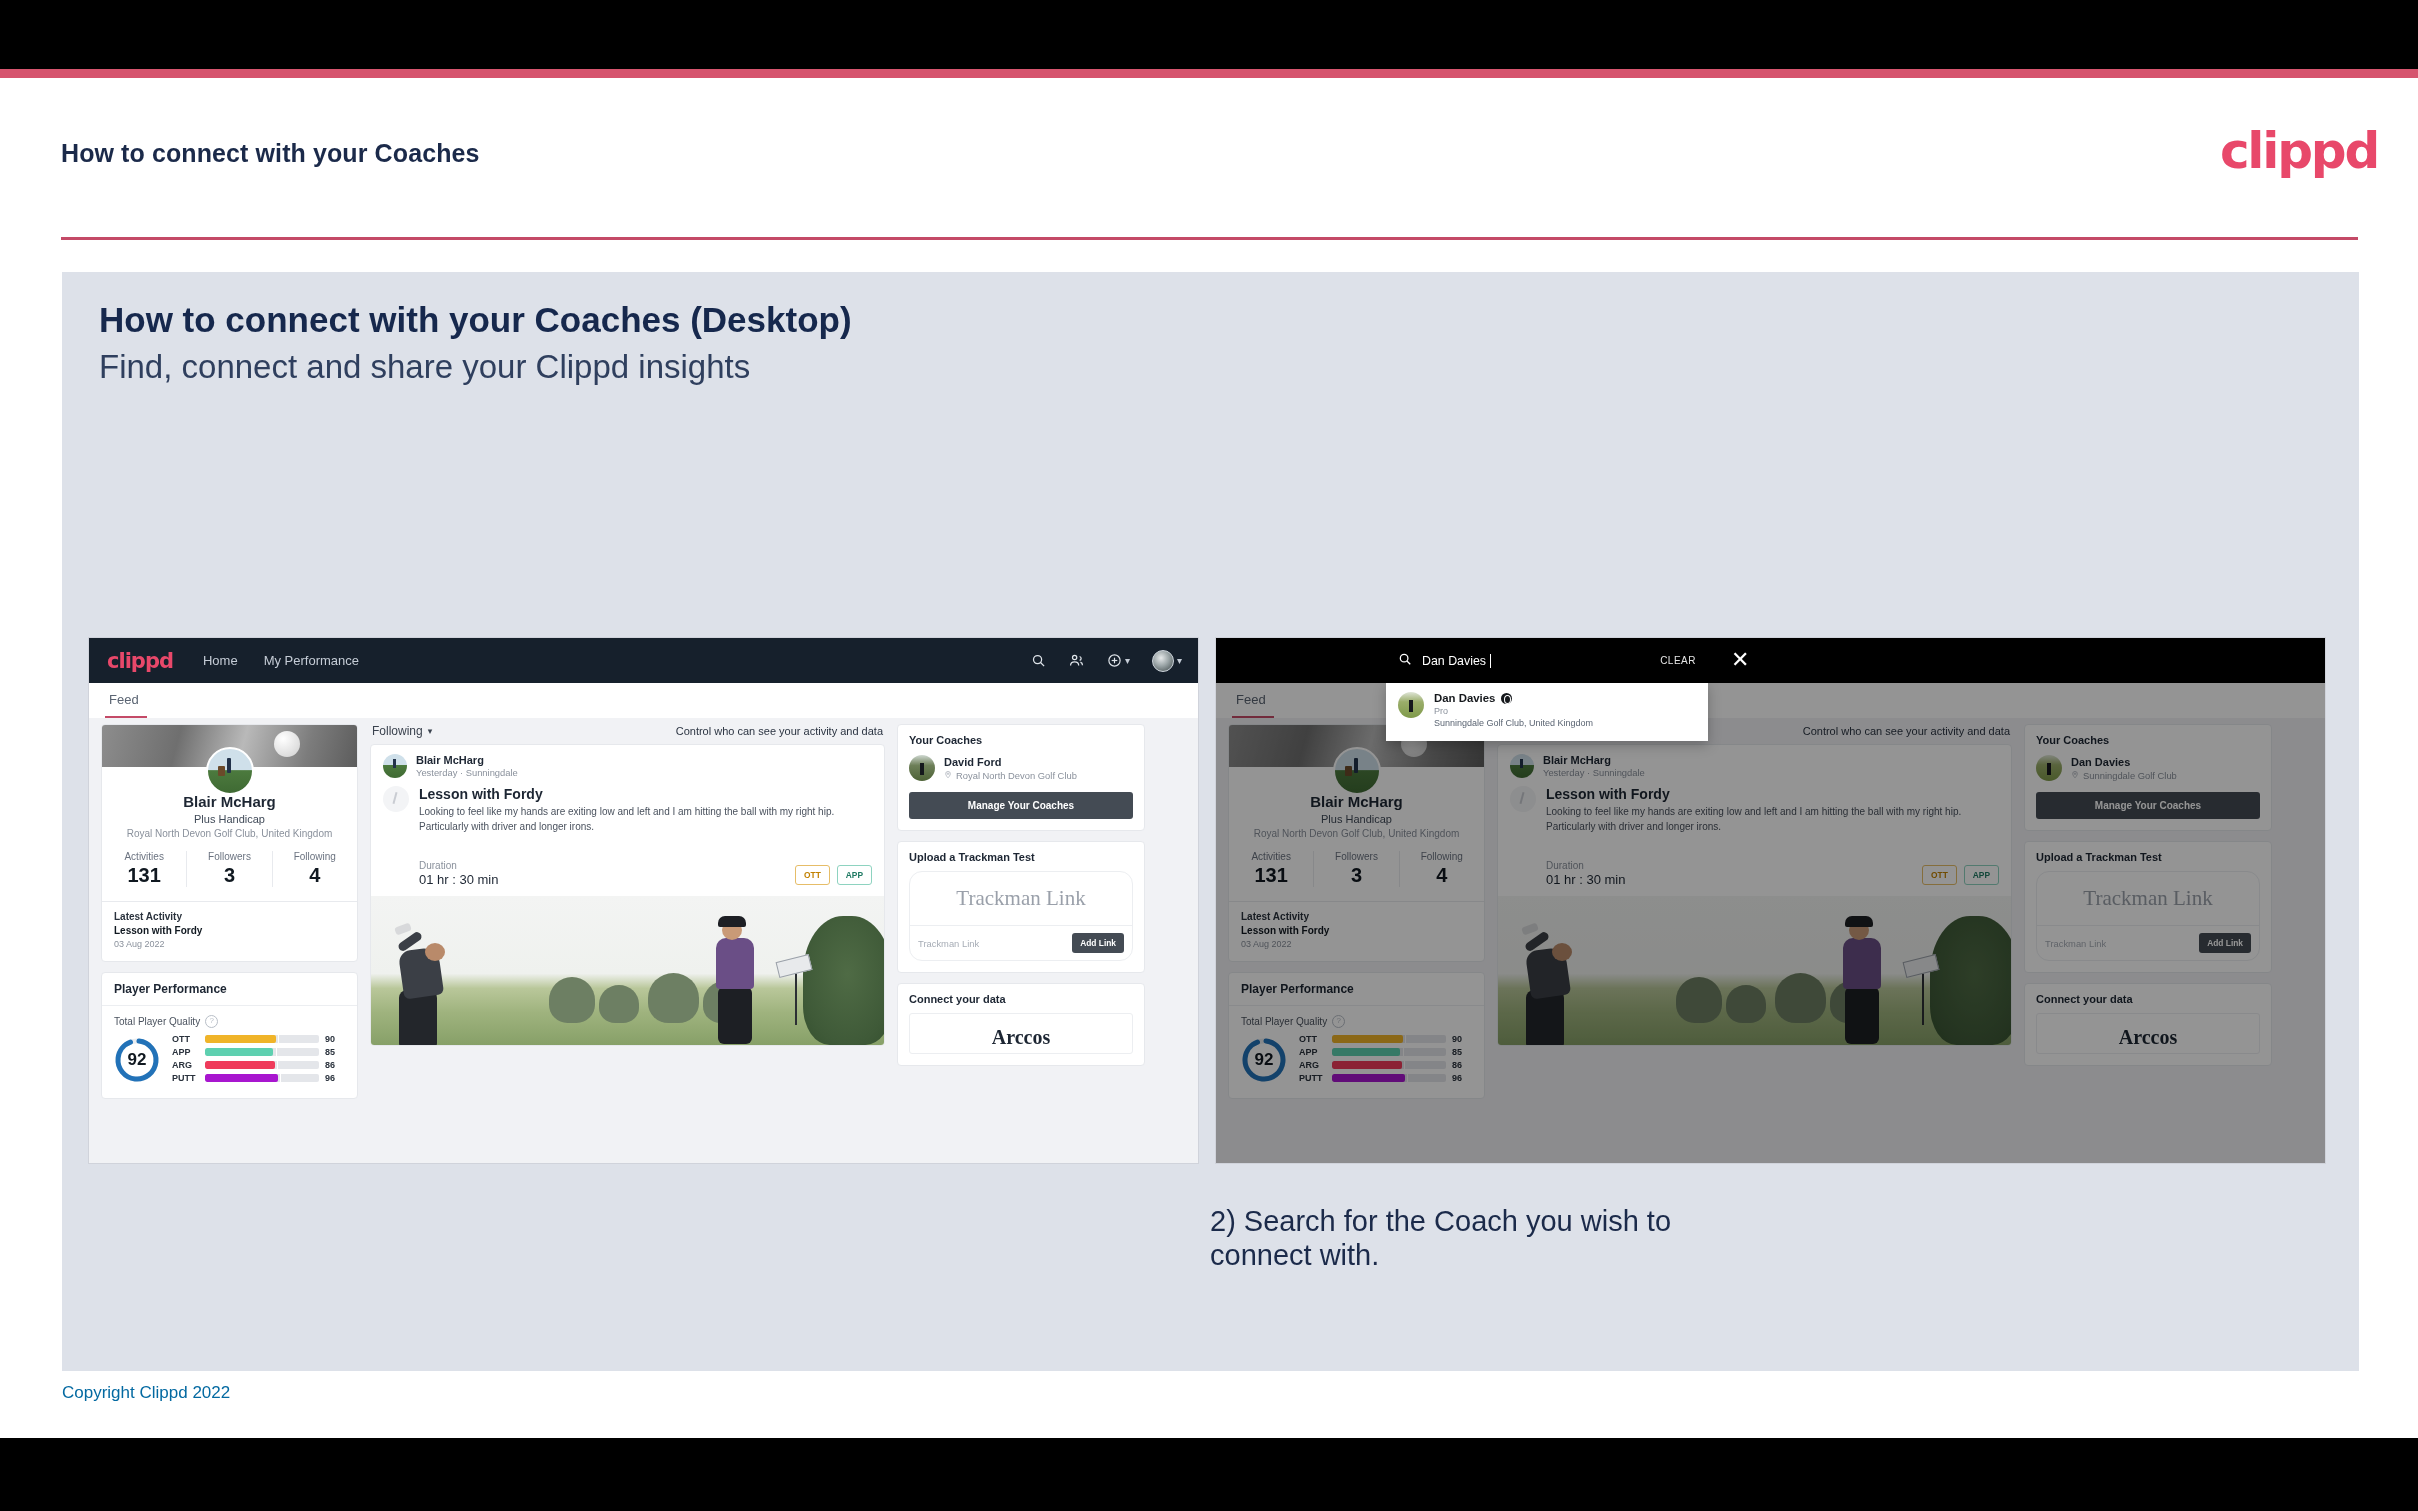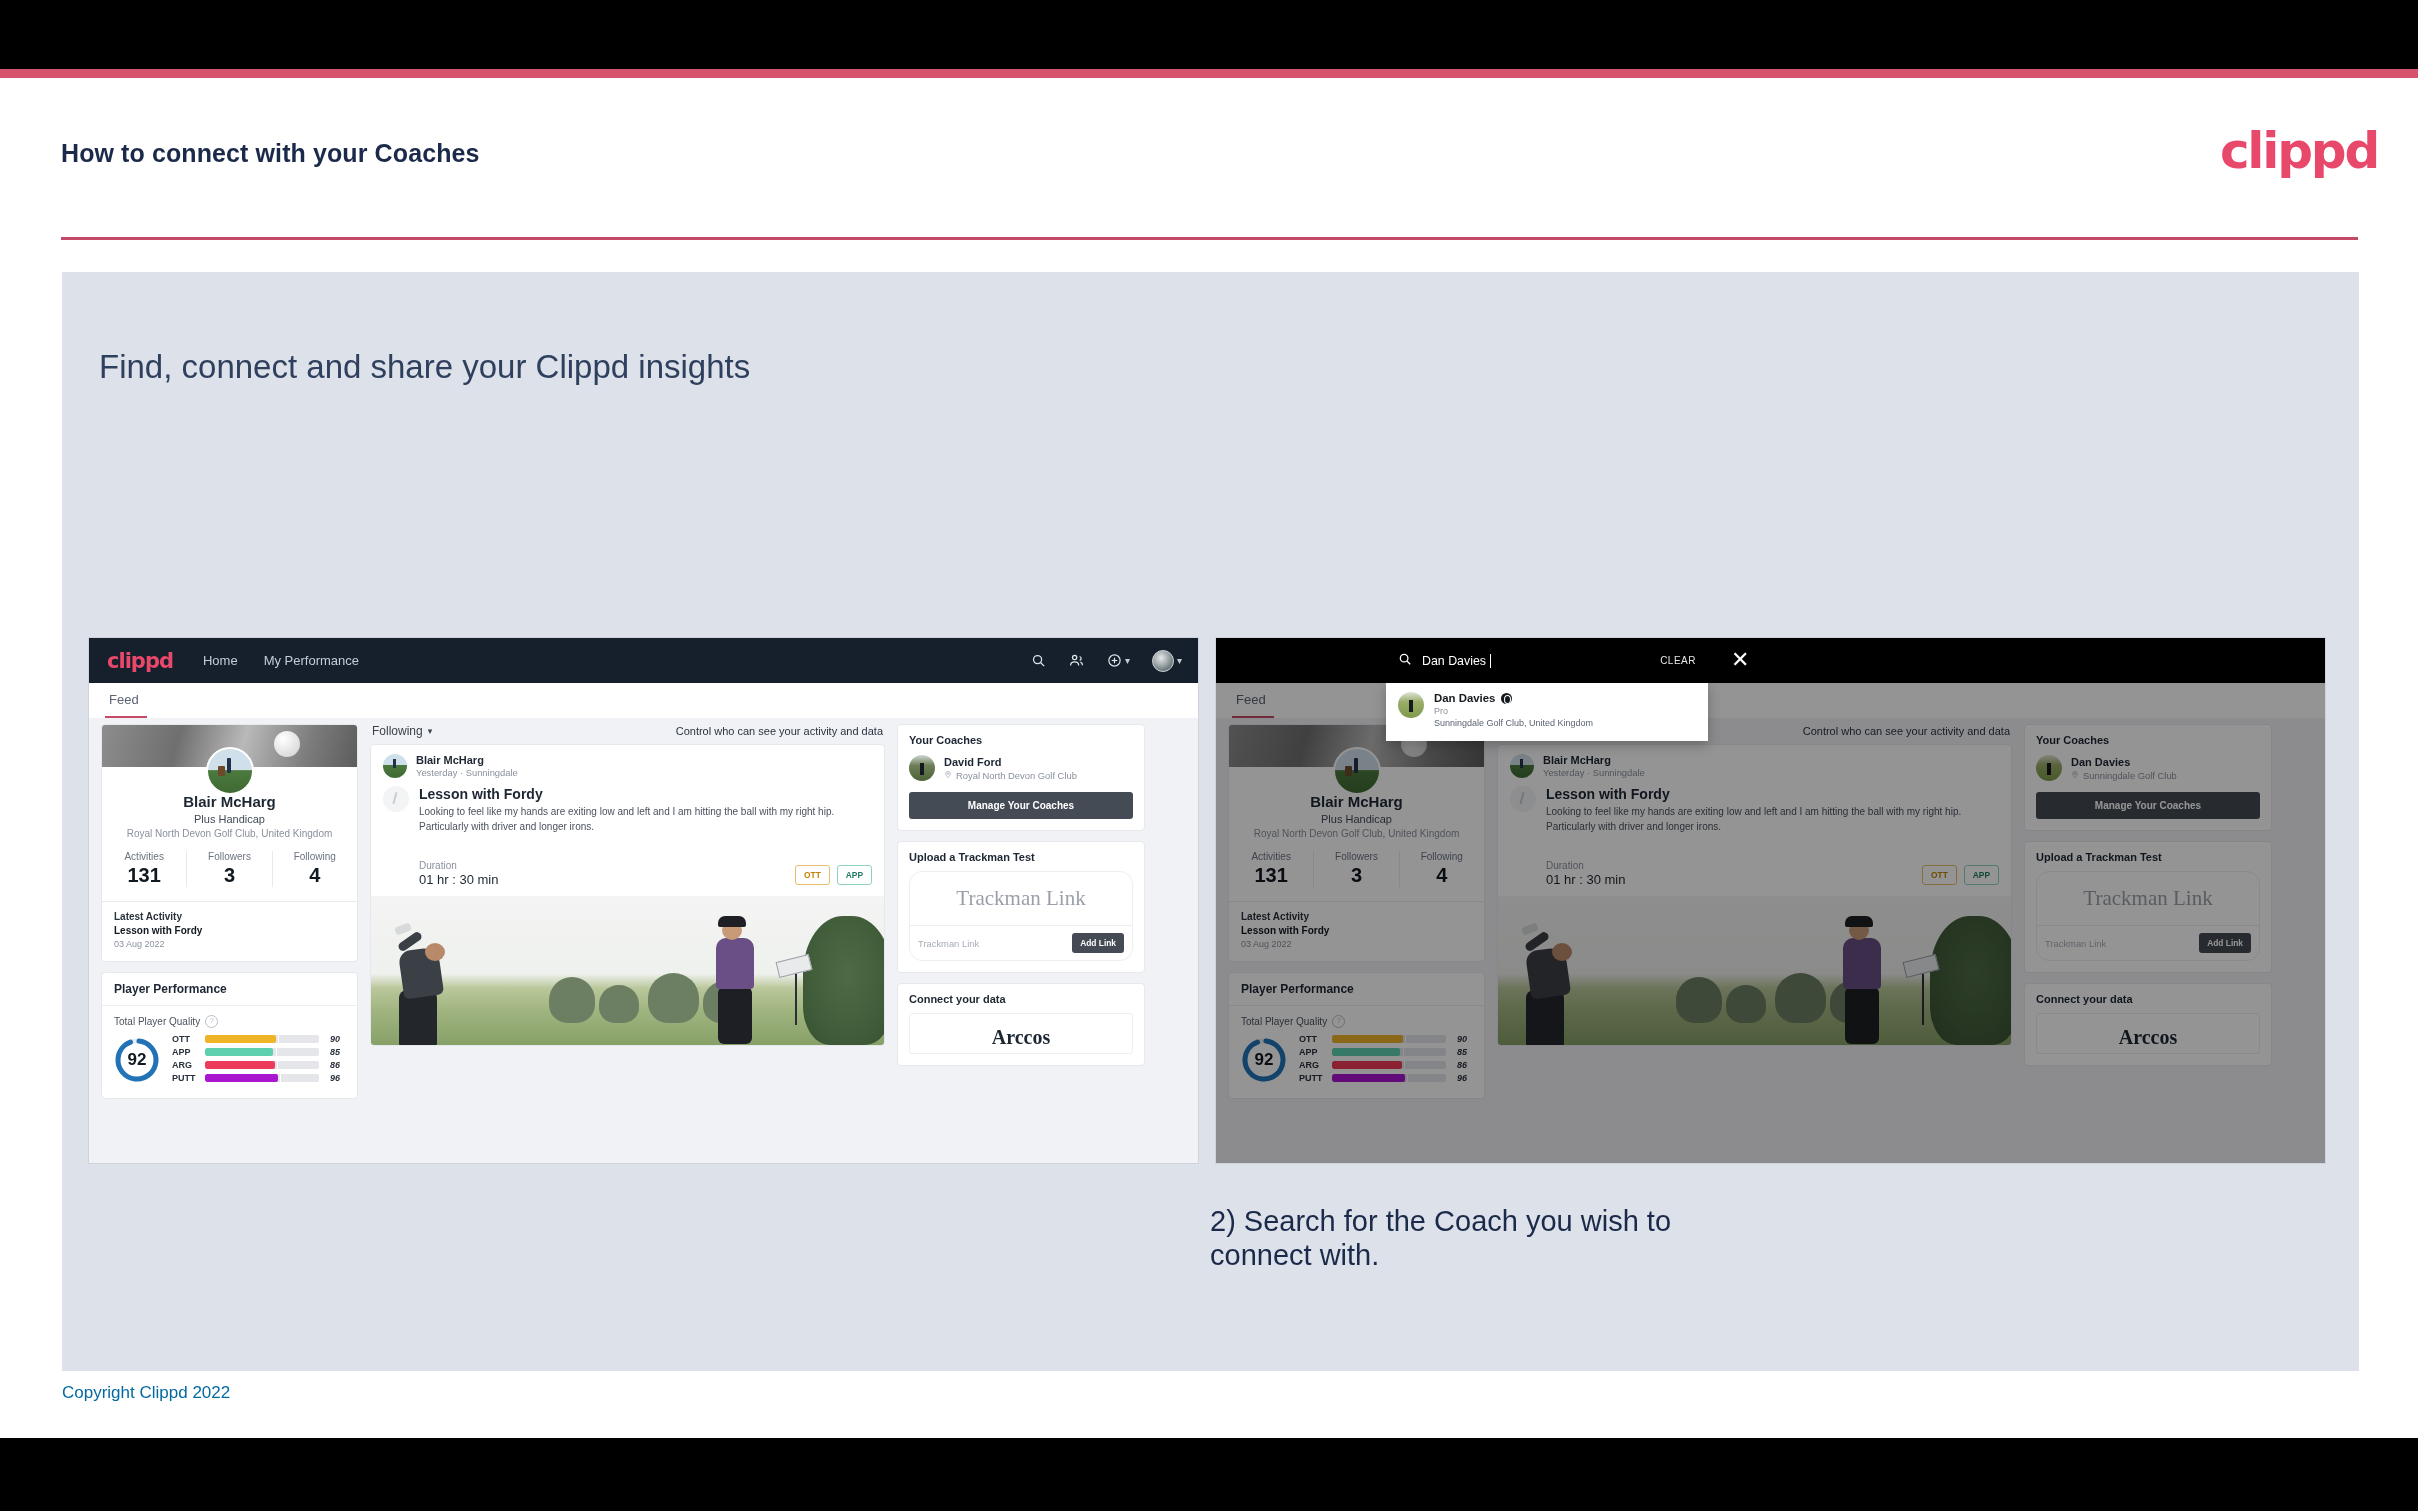--- a/index.html
+++ b/index.html
@@ -175,21 +175,21 @@
   .tpq-main { display:flex; align-items:center; margin-top:6px; }
   .ring { position:relative; width:46px; height:46px; flex:none; }
   .ring svg { position:absolute; left:0; top:0; }
   .ring-num { position:absolute; inset:0; display:flex; align-items:center; justify-content:center; font-size:17px; font-weight:700; color:#101820; }
   .bars { margin-left:12px; flex:1; }
   .bar-row { display:flex; align-items:center; gap:6px; margin-bottom:3px; }
   .bar-lab { width:27px; font-size:9px; font-weight:700; color:#2a323d; }
   .bar-track { position:relative; flex:1; height:8px; background:#e4e6ea; border-radius:2px; overflow:hidden; }
   .bar-fill { position:absolute; left:0; top:0; height:100%; border-radius:2px; }
   .bar-tick { position:absolute; top:-1px; width:1px; height:10px; background:#fff; }
-  .bar-val { width:20px; text-align:center; font-size:9px; font-weight:700; color:#2a323d;font-style:italic; }
+  .bar-val { width:20px; text-align:left; font-size:9px; font-weight:700; color:#2a323d; }
 
   
   .follow-row { display:flex; align-items:center; padding:0 2px 6px; }
   .follow-btn { font-size:12px; color:#3a424e; display:flex; align-items:center; gap:5px; }
   .privacy-link { margin-left:auto; font-size:11px; color:#2b3442; }
   .post-card { background:#fff; border:1px solid #e6e8ec; border-radius:4px; overflow:hidden; }
   .post-head { display:flex; align-items:center; padding:9px 12px 4px; }
   .post-av {
     width:24px;height:24px;border-radius:50%;flex:none;
     background: linear-gradient(180deg,#cfe0ea 0%,#cfe0ea 45%,#4c7a3e 46%,#3f6a33 100%);
@@ -303,20 +303,21 @@
 
   <div class="top-accent"></div>
 
   <div class="slide-header">
     <div class="header-title">How to connect with your Coaches</div>
     <div class="logo">clippd</div>
   </div>
   <div class="header-rule"></div>
 
   <div class="panel">
+    <div class="panel-h1">How to connect with your Coaches (Desktop)</div>
     <div class="panel-h2">Find, connect and share your Clippd insights</div>
 
     <div class="caption cap2">2) Search for the Coach you wish to
 connect with.</div>
   </div>
 
   <div class="footer-copy">Copyright Clippd 2022</div>
 
   <div class="shot" id="shot1">
 

